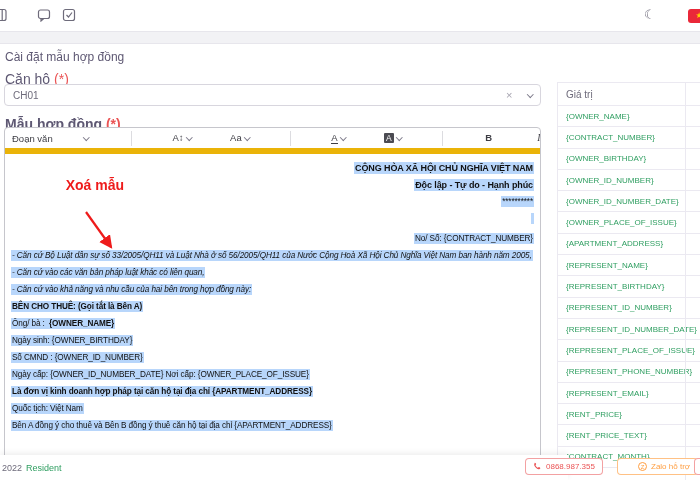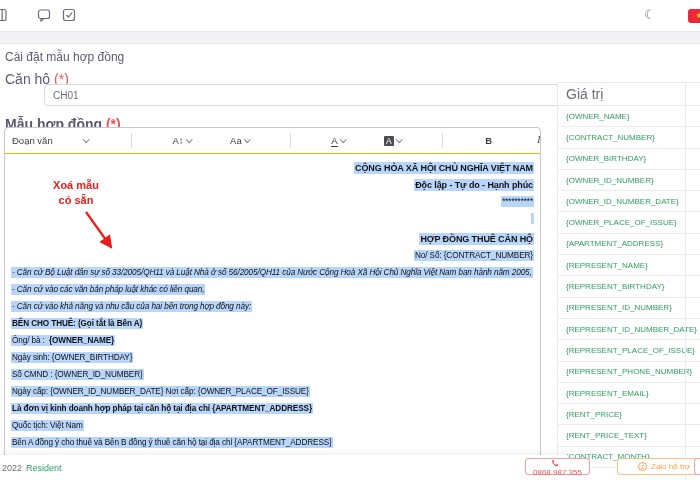--- a/index.html
+++ b/index.html
@@ -14,31 +14,31 @@
   .moon{position:absolute;left:644px;top:7px;font-size:13px;color:#6e6b7b;}
   .flag{position:absolute;left:688px;top:9px;width:22px;height:14px;background:#ea2839;border-radius:3px;
     display:flex;align-items:center;justify-content:center;color:#ffd400;font-size:8px;line-height:1;}
 
   
   .main{position:absolute;left:0;top:44px;width:700px;height:436px;background:#fff;}
   .page-title{position:absolute;left:5px;top:6px;font-size:12px;font-weight:500;color:#5e5873;}
   .field-label{position:absolute;left:5px;font-size:14px;color:#5e5873;}
   .field-label .req{color:#ea5455;}
   .lab1{top:27px;} .lab2{top:72px;font-weight:bold;}
-  .select{position:absolute;left:4px;top:40px;width:597px;height:22px;border:1px solid #d8d6de;
-    border-radius:4px;background:#fff;display:flex;align-items:center;padding:0 8px;font-size:10px;color:#6e6b7b;margin-left:40px;}
+  .select{position:absolute;left:4px;top:40px;width:537px;height:22px;border:1px solid #d8d6de;
+    border-radius:4px;background:#fff;display:flex;align-items:center;padding:0 8px;font-size:10px;color:#6e6b7b;}
   .select .grow{flex:1;}
   .select .clear{color:#a6a4b0;font-size:11px;margin-right:12px;line-height:1;}
   .chev{display:inline-block;width:4.5px;height:4.5px;border-right:1.3px solid #7d7a8a;
     border-bottom:1.3px solid #7d7a8a;transform:rotate(45deg);margin-left:3px;position:relative;top:-1px;}
 
   
   .editor{position:absolute;left:4px;top:83px;width:537px;height:353px;border:1px solid #c6c6cc;
     border-radius:4px 4px 0 0;background:#fff;}
-  .toolbar{height:26px;border-bottom:1px solid #eab308;display:flex;align-items:center;
+  .toolbar{height:26px;border-bottom:6px solid #eab308;display:flex;align-items:center;
     padding:0 3px;overflow:hidden;gap:36px;}
   .tb-select{display:flex;align-items:center;justify-content:space-between;min-width:84px;
     padding:0 4px;font-size:9.5px;color:#3d3d44;height:20px;}
   .tb-sep{width:1px;height:15px;background:#dcdce0;margin:0 3px;flex:none;}
   .tb-btn{display:inline-flex;align-items:center;justify-content:center;height:20px;min-width:14px;
     padding:0 1.5px;color:#3d3d44;font-size:9.5px;flex:none;border-radius:2px;}
   .tb-btn .ic{font-style:normal;line-height:1;}
   .ic-font-size::before{content:"A\2195";}
   .ic-font-family::before{content:"Aa";}
   .ic-font-color::before{content:"A";border-bottom:1.5px solid #3d3d44;}
@@ -66,42 +66,42 @@
   .content p{margin:0 0 5px;line-height:12px;white-space:nowrap;}
   .content p.center{text-align:right;white-space:normal;}
   .content .sel{background:#b8d6fb;padding:1px 1px;}
   .content .b{font-weight:700;}
   .content .i{font-style:italic;}
   .content p.hsize{font-size:9px;}
   .sel-bar{display:inline-block;width:3px;height:11px;background:#b8d6fb;}
 
   
   .annotation{position:absolute;left:28px;top:178px;width:120px;height:80px;z-index:50;pointer-events:none;}
-  .annotation .txt{position:absolute;left:0;width:96px;text-align:center;color:#ee1b1b;
-    font-size:11px;font-weight:600;line-height:15px;}
+  .annotation .txt{position:absolute;left:0;width:96px;text-align:right;color:#ee1b1b;
+    font-size:14px;font-weight:600;line-height:15px;}
   .annotation .t1{top:0;} .annotation .t2{top:15px;}
   .annotation svg{position:absolute;left:0;top:0;}
 
   
   .sidebar{position:absolute;left:557px;top:82px;width:143px;height:398px;border-left:1px solid #ebe9f1;
     border-top:1px solid #ebe9f1;background:#fff;}
   .side-col-divider{position:absolute;left:127px;top:0;width:1px;height:100%;background:#ebe9f1;}
   .side-head{height:23px;border-bottom:1px solid #ebe9f1;display:flex;align-items:center;
-    padding-left:8px;font-size:14px;color:#6e6b7b;}
+    padding-left:8px;font-size:10px;color:#6e6b7b;}
   .side-row{height:21.3px;border-bottom:1px solid #ebe9f1;display:flex;align-items:center;padding-left:8px;}
   .side-row .val{font-size:8px;color:#2e9e60;}
 
   
   .footer{position:absolute;left:0;top:455px;width:568px;height:25px;background:#fff;z-index:60;
     box-shadow:0 -2px 6px rgba(0,0,0,0.07);}
   .footer .copy{position:absolute;left:2px;top:8px;font-size:9px;color:#6e6b7b;}
   .footer .copy .brand{color:#2e9e60;margin-left:4px;}
   .pill{position:absolute;top:3px;height:17px;border-radius:4px;background:#fff;display:flex;
     align-items:center;padding:0 7px;font-size:8px;white-space:nowrap;}
-  .pill-phone{left:525px;border:1px solid rgba(234,84,85,.55);color:#ea5455;flex-direction:column;}
+  .pill-phone{left:525px;border:1px solid rgba(234,84,85,.55);color:#ea5455;}
   .pill-zalo{left:617px;border:1px solid rgba(255,159,67,.65);color:#ff9f43;padding-left:20px;}
   .pill-cut{left:694px;width:26px;border:1px solid rgba(234,84,85,.55);}
   .pill svg,.pill .cicon{margin-right:4px;flex:none;}
   .cicon{display:inline-flex;width:9px;height:9px;border:1px solid #ff9f43;border-radius:50%;
     align-items:center;justify-content:center;font-size:6px;color:#ff9f43;line-height:1;}
 </style>
 </head>
 <body>
 
 <div class="topbar">
@@ -237,40 +237,38 @@
         <span class="tb-btn">
           <i class="ic ic-table"></i>
           <span class="chev"></span>
         </span>
       </div>
     <div class="content" id="editor-content">
         <p class="center hsize"><span class="sel b">CỘNG HÒA XÃ HỘI CHỦ NGHĨA VIỆT NAM</span></p>
         <p class="center hsize"><span class="sel b">Độc lập - Tự do - Hạnh phúc</span></p>
         <p class="center"><span class="sel">**********</span></p>
         <p class="center"><span class="sel-bar"></span></p>
-        <p class="center hsize"><span class="sel b">HỢP ĐỒNG THUÊ CĂN HỘ</span></p>
         <p class="center"><span class="sel">No/ Số: {CONTRACT_NUMBER}</span></p>
         <p><span class="sel i">- Căn cứ Bộ Luật dân sự số 33/2005/QH11 và Luật Nhà ở số 56/2005/QH11 của Nước Cộng Hoà Xã Hội Chủ Nghĩa Việt Nam ban hành năm 2005,</span></p>
         <p><span class="sel i">- Căn cứ vào các văn bản pháp luật khác có liên quan,</span></p>
         <p><span class="sel i">- Căn cứ vào khả năng và nhu cầu của hai bên trong hợp đồng này:</span></p>
         <p><span class="sel b">BÊN CHO THUÊ: (Gọi tắt là Bên A)</span></p>
         <p><span class="sel">Ông/ bà : </span><span class="sel b">{OWNER_NAME}</span></p>
         <p><span class="sel">Ngày sinh: {OWNER_BIRTHDAY}</span></p>
         <p><span class="sel">Số CMND : {OWNER_ID_NUMBER}</span></p>
         <p><span class="sel">Ngày cấp: {OWNER_ID_NUMBER_DATE} Nơi cấp: {OWNER_PLACE_OF_ISSUE}</span></p>
         <p><span class="sel b">Là đơn vị kinh doanh hợp pháp tại căn hộ tại địa chỉ {APARTMENT_ADDRESS}</span></p>
         <p><span class="sel">Quốc tịch: Việt Nam</span></p>
         <p><span class="sel">Bên A đồng ý cho thuê và Bên B đồng ý thuê căn hộ tại địa chỉ {APARTMENT_ADDRESS}</span></p>
       </div>
   </div>
 </div>
 
 <div class="annotation">
   <div class="txt t1">Xoá mẫu</div>
-  <div class="txt t2">có sẵn</div>
   <svg width="120" height="80" viewBox="0 0 120 80">
     <defs>
       <marker id="ah" markerWidth="7" markerHeight="7" refX="5" refY="3" orient="auto">
         <path d="M0,0 L6,3 L0,6 Z" fill="#ee1b1b"></path>
       </marker>
     </defs>
     <line x1="58" y1="34" x2="83" y2="69" stroke="#ee1b1b" stroke-width="2.2" marker-end="url(#ah)"></line>
   </svg>
 </div>
 

